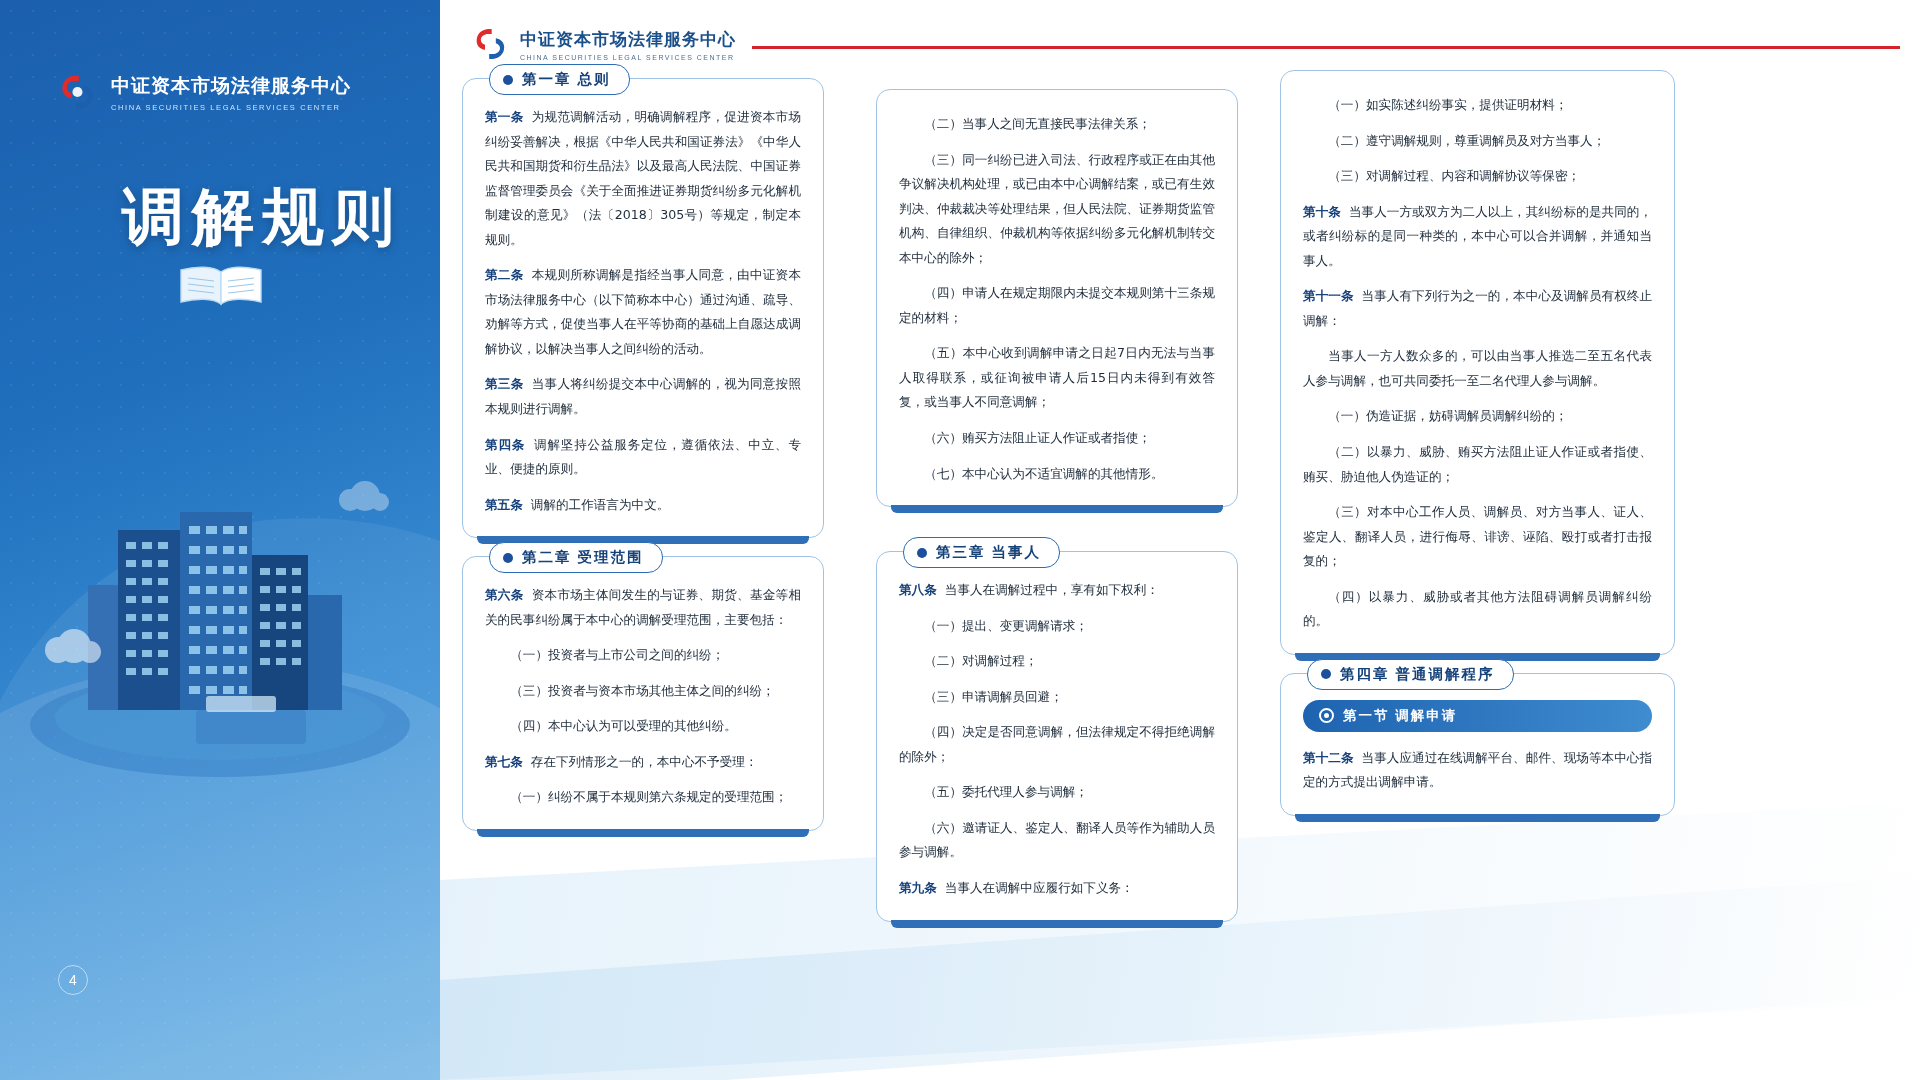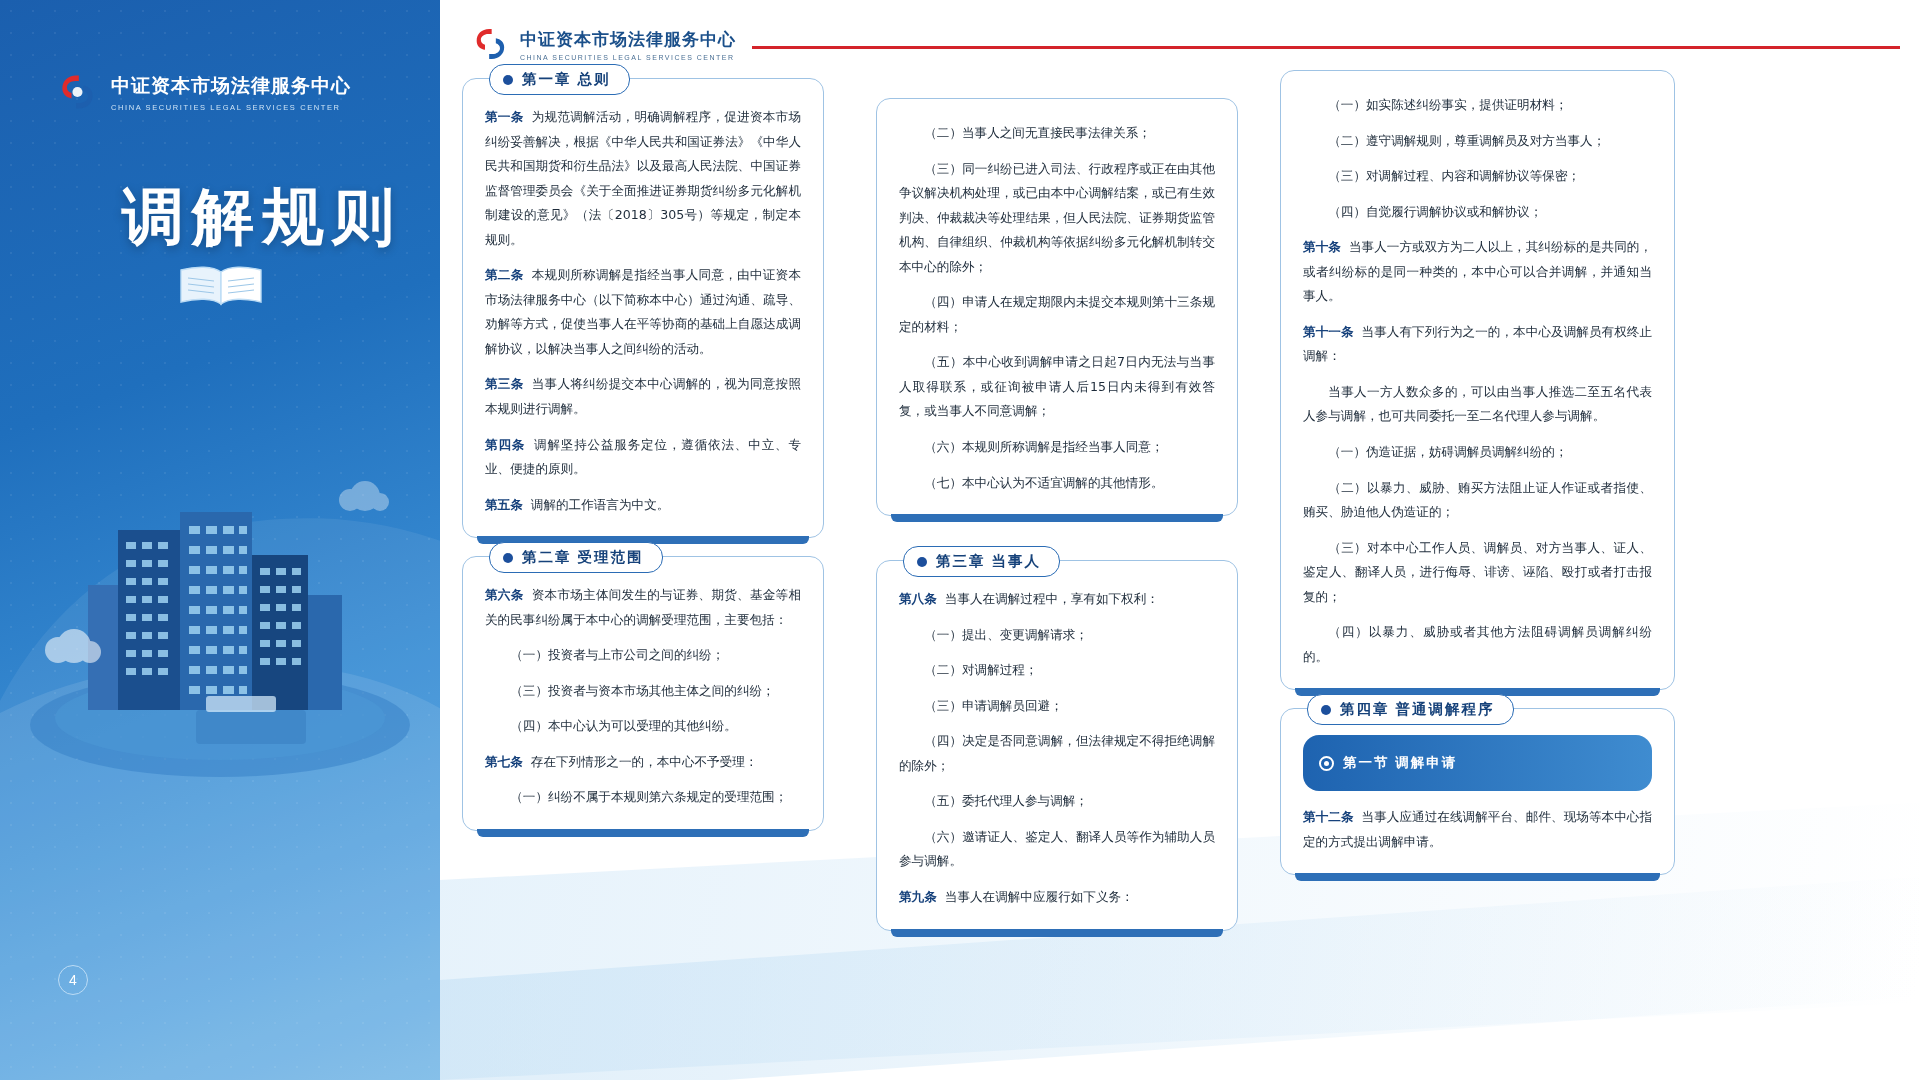--- a/index.html
+++ b/index.html
@@ -160,21 +160,21 @@
   }
   .chapter .ctext {
     font-size: 14.5px; font-weight: bold; color: #16427a; letter-spacing: 2px;
   }
 
   
   .section-bar {
     display: flex; align-items: center; gap: 9px;
     background: linear-gradient(90deg,#1e63b0,#3f8cd0);
     border-radius: 16px;
-    padding: 19px 16px;
+    padding: 7px 16px;
     margin: 2px 0 14px 0;
   }
   .section-bar .ring {
     width: 15px; height: 15px; border-radius: 50%;
     border: 2.5px solid #fff; background: #1e63b0;
     position: relative; flex: none;
   }
   .section-bar .ring::after {
     content:""; position:absolute; left:50%; top:50%;
     width:5px; height:5px; margin:-2.5px 0 0 -2.5px;
@@ -394,27 +394,27 @@
           <p class="para indent"><span>（四）本中心认为可以受理的其他纠纷。</span></p>
           <p class="para"><span class="artno">第七条</span><span class="sp"></span><span>存在下列情形之一的，本中心不予受理：</span></p>
           <p class="para indent"><span>（一）纠纷不属于本规则第六条规定的受理范围；</span></p>
         </div>
         <div class="card-foot"></div>
       </div>
     </div>
 
     <div class="col" id="col2">
 
-      <div class="card" style="margin-top:20px;">
+      <div class="card" style="margin-top:11px;">
         <div class="card-inner" style="padding-top:22px;">
           <p class="para indent"><span>（二）当事人之间无直接民事法律关系；</span></p>
           <p class="para indent"><span>（三）同一纠纷已进入司法、行政程序或正在由其他争议解决机构处理，或已由本中心调解结案，或已有生效判决、仲裁裁决等处理结果，但人民法院、证券期货监管机构、自律组织、仲裁机构等依据纠纷多元化解机制转交本中心的除外；</span></p>
           <p class="para indent"><span>（四）申请人在规定期限内未提交本规则第十三条规定的材料；</span></p>
           <p class="para indent"><span>（五）本中心收到调解申请之日起7日内无法与当事人取得联系，或征询被申请人后15日内未得到有效答复，或当事人不同意调解；</span></p>
-          <p class="para indent"><span>（六）本规则所称调解是指经当事人同意；</span></p>
+          <p class="para indent"><span>（六）贿买方法阻止证人作证或者指使；</span></p>
           <p class="para indent"><span>（七）本中心认为不适宜调解的其他情形。</span></p>
         </div>
         <div class="card-foot"></div>
       </div>
 
       <div class="card" style="margin-top:44px;">
         <div class="chapter">
           <span class="bullet"></span>
           <span class="ctext">第三章  当事人</span>
         </div>
@@ -432,21 +432,20 @@
       </div>
     </div>
 
     <div class="col" id="col3">
 
       <div class="card" style="margin-top:-8px;">
         <div class="card-inner" style="padding-top:22px;">
           <p class="para indent"><span>（一）如实陈述纠纷事实，提供证明材料；</span></p>
           <p class="para indent"><span>（二）遵守调解规则，尊重调解员及对方当事人；</span></p>
           <p class="para indent"><span>（三）对调解过程、内容和调解协议等保密；</span></p>
-          <p class="para indent"><span>（四）自觉履行调解协议或和解协议；</span></p>
           <p class="para"><span class="artno">第十条</span><span class="sp"></span><span>当事人一方或双方为二人以上，其纠纷标的是共同的，或者纠纷标的是同一种类的，本中心可以合并调解，并通知当事人。</span></p>
           <p class="para"><span class="artno">第十一条</span><span class="sp"></span><span>当事人有下列行为之一的，本中心及调解员有权终止调解：</span></p>
           <p class="para indent"><span>当事人一方人数众多的，可以由当事人推选二至五名代表人参与调解，也可共同委托一至二名代理人参与调解。</span></p>
           <p class="para indent"><span>（一）伪造证据，妨碍调解员调解纠纷的；</span></p>
           <p class="para indent"><span>（二）以暴力、威胁、贿买方法阻止证人作证或者指使、贿买、胁迫他人伪造证的；</span></p>
           <p class="para indent"><span>（三）对本中心工作人员、调解员、对方当事人、证人、鉴定人、翻译人员，进行侮辱、诽谤、诬陷、殴打或者打击报复的；</span></p>
           <p class="para indent"><span>（四）以暴力、威胁或者其他方法阻碍调解员调解纠纷的。</span></p>
         </div>
         <div class="card-foot"></div>
       </div>

